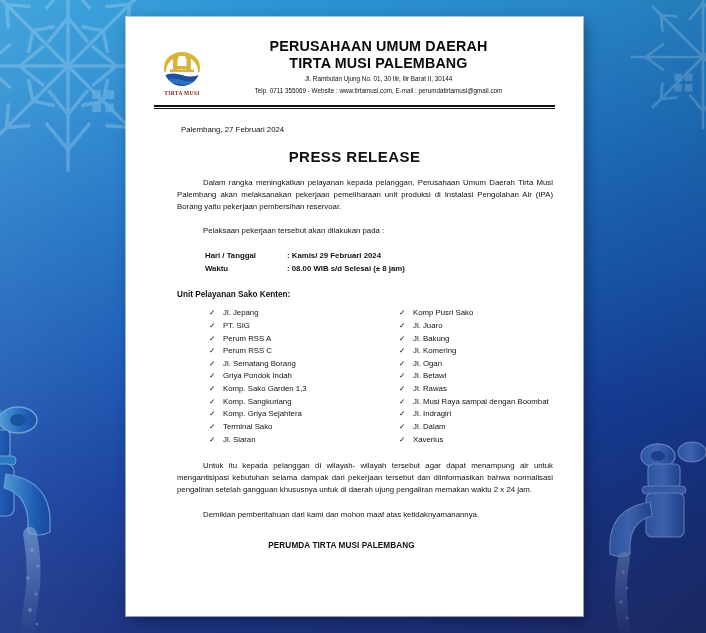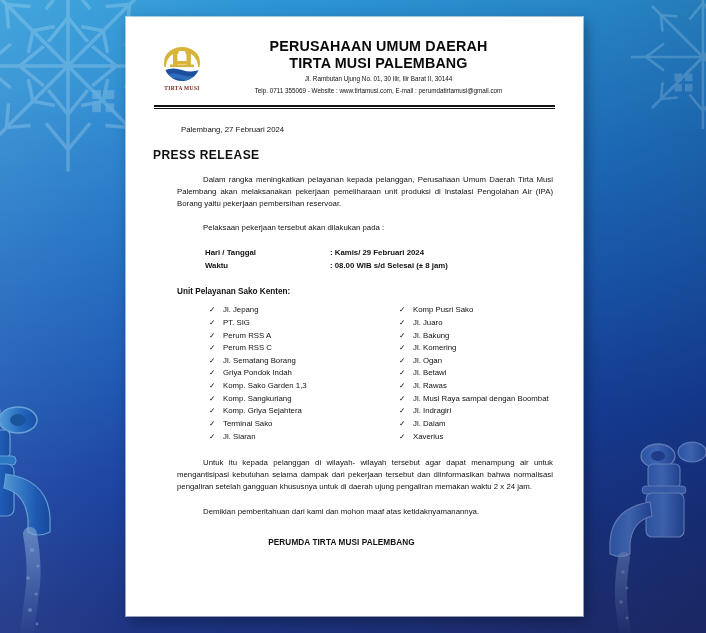--- a/index.html
+++ b/index.html
@@ -64,21 +64,21 @@
   }
   #page-inner {
     padding: 21px 27px 10px 27px;
     box-sizing: border-box;
     height: 100%;
   }
 
   
   .letterhead {
     display: flex;
-    align-items: center;
+    align-items: flex-end;
     gap: 8px;
   }
   .logo-wrap {
     flex: 0 0 auto;
     width: 58px;
     padding-top: 2px;
     text-align: center;
   }
   .logo-wrap svg { display:block; margin: 0 auto; }
   .logo-text {
@@ -113,22 +113,22 @@
   .rule-thin  { height: 0.9px; background: #111; margin-top: 1.6px; }
 
   
   .dateline {
     margin-top: 16px;
     font-size: 7.8px;
     color: #111;
     padding-left: 28px;
   }
   .title {
-    text-align: left;
-    font-size: 12px;
+    text-align: center;
+    font-size: 15px;
     font-weight: bold;
     letter-spacing: .45px;
     margin-top: 14px;
     color: #111;
   }
   p.para {
     font-size: 7.8px;
     line-height: 1.52;
     color: #111;
     text-align: justify;
@@ -139,21 +139,21 @@
   
   .schedule {
     margin: 12px 0 0 52px;
     font-size: 7.8px;
     font-weight: bold;
     color: #111;
     line-height: 1.72;
   }
   .sched-row { display: flex; }
   .sched-label { width: 82px; flex: 0 0 82px; }
-  .sched-val { flex: 1 1 auto; margin-left: 43px; }
+  .sched-val { flex: 1 1 auto; }
 
   
   .unit-head {
     font-size: 8.2px;
     font-weight: bold;
     color: #111;
     margin: 15px 0 0 24px;
   }
 
   

